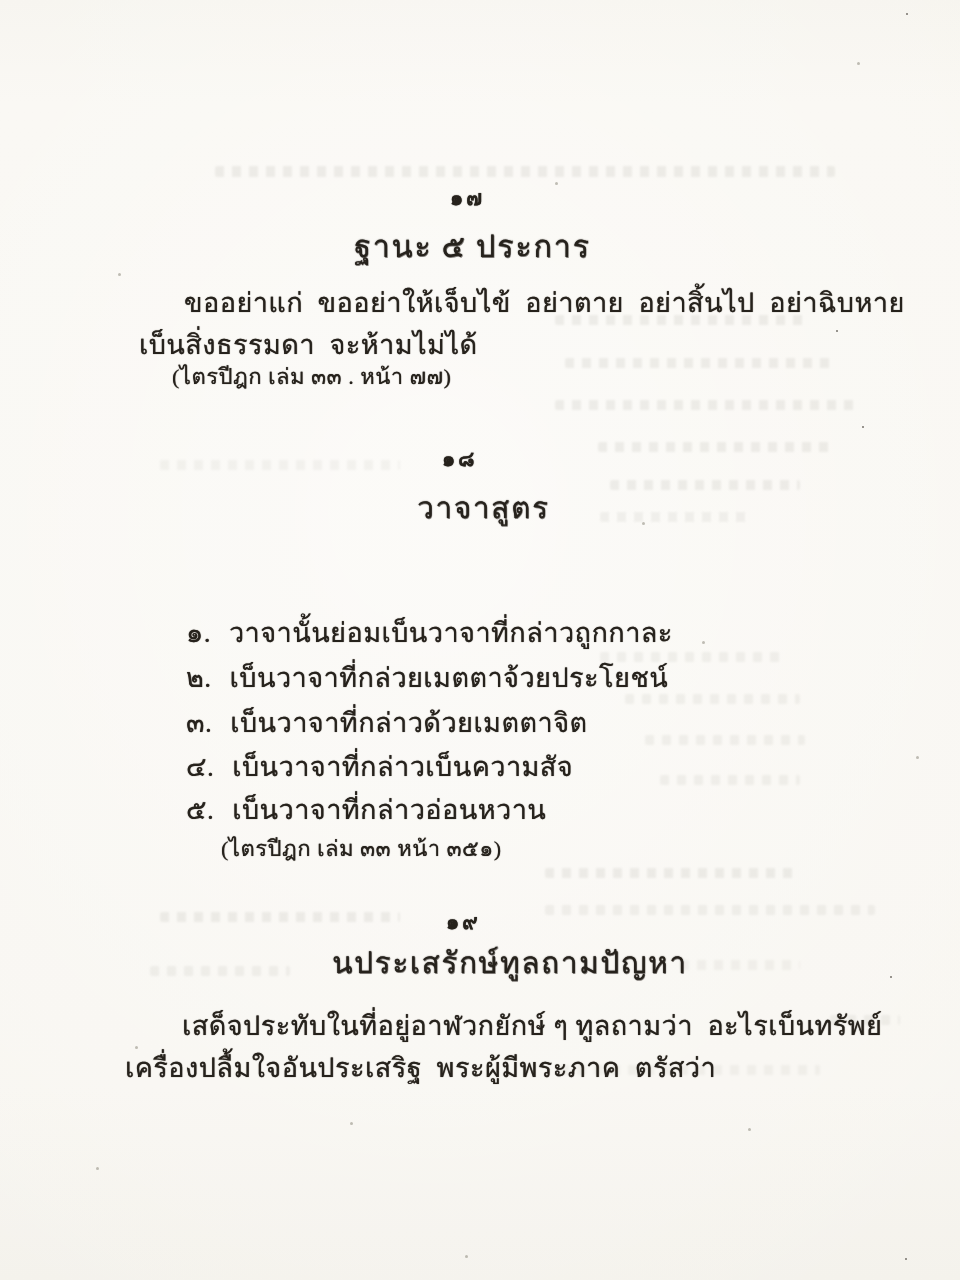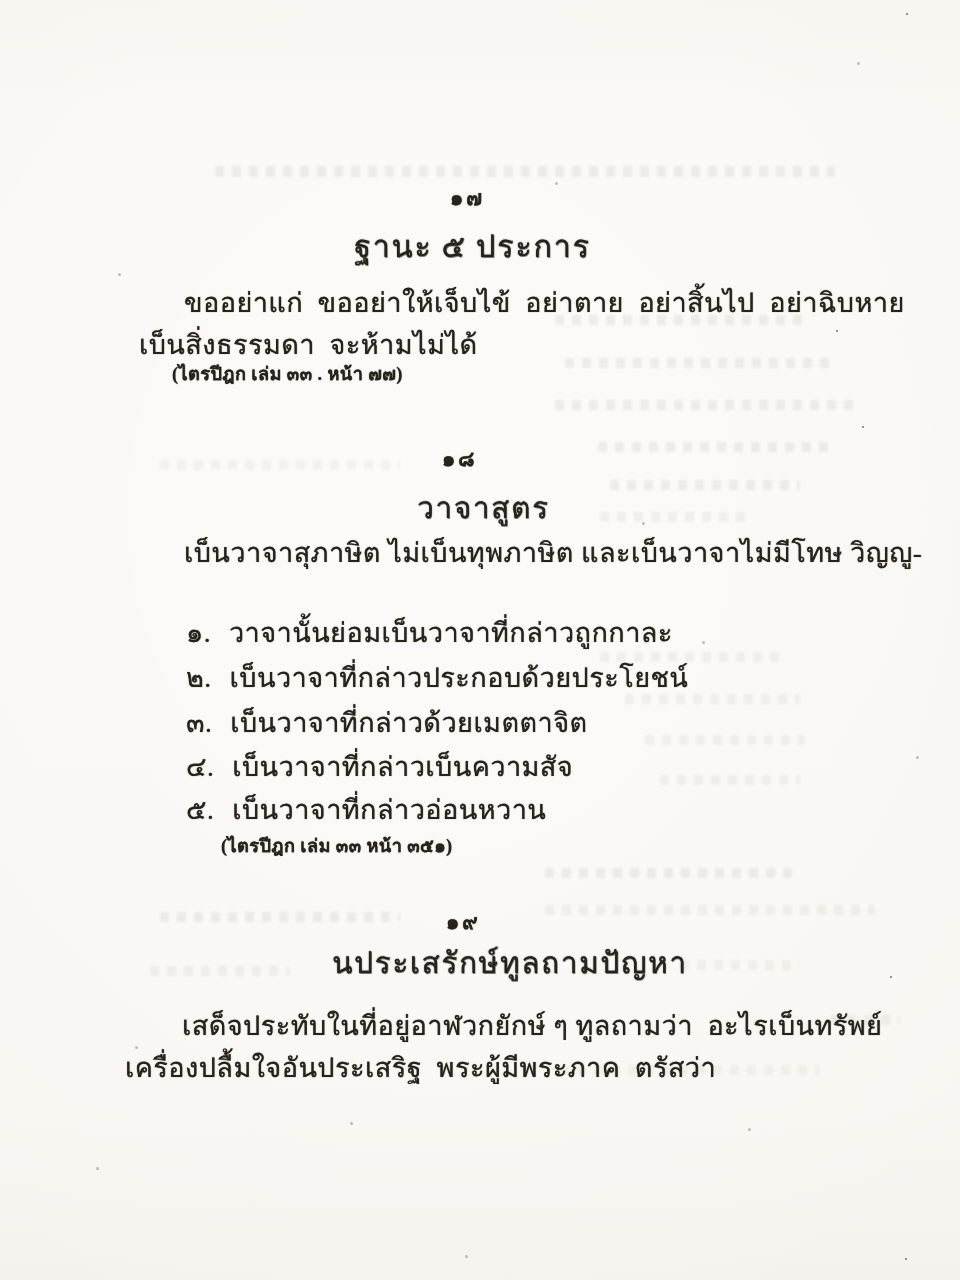--- a/index.html
+++ b/index.html
@@ -31,21 +31,21 @@
     font-size: 30px;
     letter-spacing: 1.5px;
     text-shadow: 0 0 1.2px rgba(25,20,15,0.9), 0.6px 0.6px 0 rgba(25,20,15,0.5);
   }
   .secnum {
     font-weight: bold;
     font-size: 21px;
     letter-spacing: 3px;
     text-shadow: 0 0 1px rgba(25,20,15,0.85);
   }
-  .citation { font-size: 18px; font-weight: bold; }
+  .citation { font-size: 22px; }
   .list-row {
     position: absolute;
     display: flex;
     gap: 18px;
     white-space: pre;
     font-size: 27px;
     line-height: 1.25;
     letter-spacing: 0.5px;
     text-shadow: 0 0 1px rgba(35,28,22,0.75), 0.4px 0.4px 0 rgba(35,28,22,0.35);
   }
@@ -118,29 +118,28 @@
 
   <div class="t" style="left:184px; top:287px;text-align:center;">ขออย่าแก่  ขออย่าให้เจ็บไข้  อย่าตาย  อย่าสิ้นไป  อย่าฉิบหาย</div>
   <div class="t" style="left:139px; top:329px;">เบ็นสิ่งธรรมดา  จะห้ามไม่ได้</div>
 
   <div class="t citation" style="left:172px; top:363px;">(ไตรปีฎก เล่ม ๓๓ . หน้า ๗๗)</div>
 
   <div class="t secnum" style="left:442px; top:446px;">๑๘</div>
 
   <div class="t heading" style="left:417px; top:489px;">วาจาสูตร</div>
 
-  <div class="t" style="left:184px; top:537px;">เบ็นวาจาสุภาษิต ไม่เบ็นทุพภาษิต และเบ็นวาจาไม่มีโทษ วิญญู-</div>
 
   <div class="list-row" style="left:186px; top:617px;">
     <span>๑.</span>
     <span>วาจานั้นย่อมเบ็นวาจาที่กล่าวถูกกาละ</span>
   </div>
   <div class="list-row" style="left:186px; top:662px;">
     <span>๒.</span>
-    <span>เบ็นวาจาที่กล่าวประกอบด้วยประโยชน์</span>
+    <span>เบ็นวาจาที่กล่วยเมตตาจ้วยประโยชน์</span>
   </div>
   <div class="list-row" style="left:186px; top:707px;">
     <span>๓.</span>
     <span>เบ็นวาจาที่กล่าวด้วยเมตตาจิต</span>
   </div>
   <div class="list-row" style="left:186px; top:751px;">
     <span>๔.</span>
     <span>เบ็นวาจาที่กล่าวเบ็นความสัจ</span>
   </div>
   <div class="list-row" style="left:186px; top:794px;">

